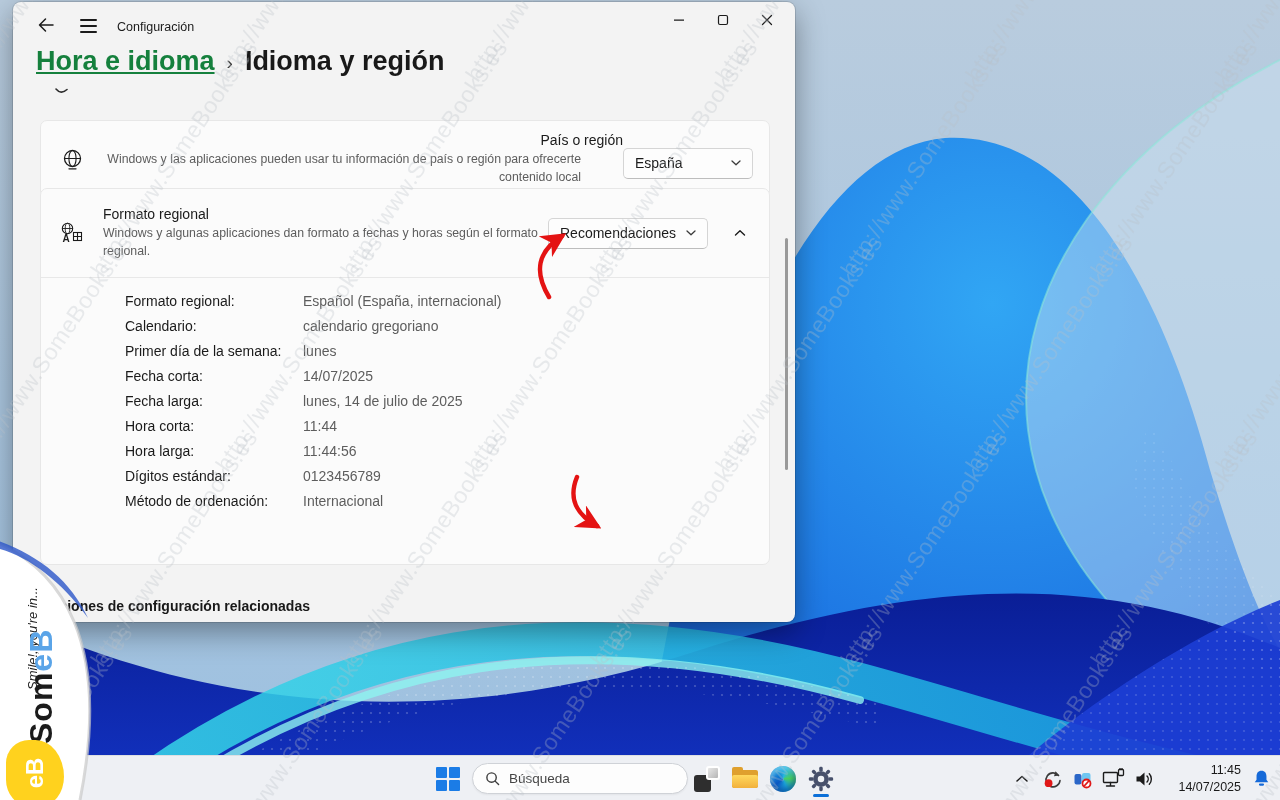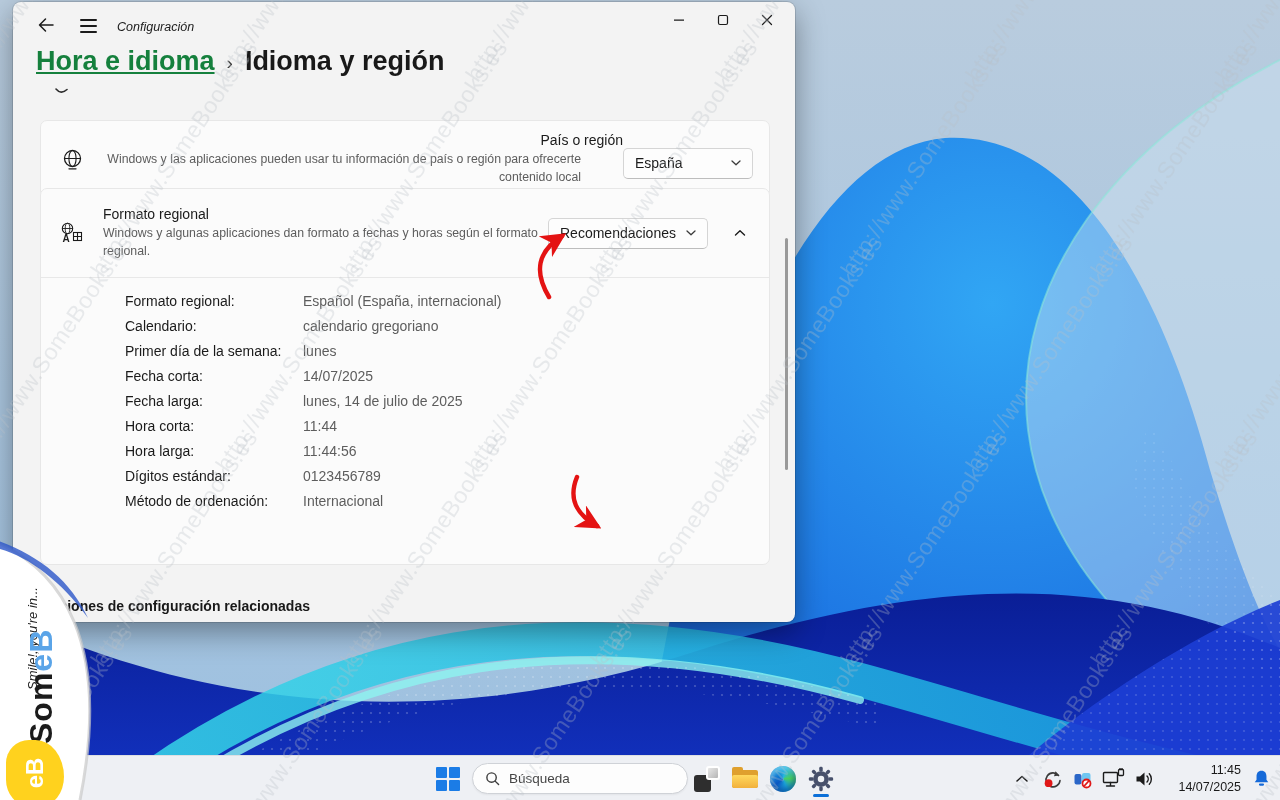--- a/index.html
+++ b/index.html
@@ -16,21 +16,21 @@
 
   
   .window { position:absolute; left:13px; top:2px; width:782px; height:620px; background:#f3f3f3;
             border-radius:8px; box-shadow:0 10px 30px rgba(0,0,0,0.38), 0 0 0 1px rgba(0,0,0,0.12);
             z-index:10; overflow:hidden; }
   .titlebar { position:absolute; top:0; left:0; right:0; height:42px; }
   .tb-btn { position:absolute; width:30px; height:26px; display:flex; align-items:center; justify-content:center; border-radius:5px; }
   .back-btn { left:18px; top:10px; }
   .menu-btn { left:60px; top:11px; flex-direction:column; gap:4px; }
   .menu-btn i { display:block; width:17px; height:2px; background:#1b1b1b; border-radius:1px; }
-  .win-title { position:absolute; left:104px; top:18px; font-size:12.5px; color:#1b1b1b;font-style:italic; }
+  .win-title { position:absolute; left:104px; top:18px; font-size:12.5px; color:#1b1b1b; }
   .win-controls { position:absolute; right:6px; top:2px; display:flex; }
   .win-ctrl { width:44px; height:32px; display:flex; align-items:center; justify-content:center; }
 
   .breadcrumb { position:absolute; left:23px; top:44px; display:flex; align-items:center; font-size:27px; font-weight:600; }
   .bc-parent { color:#15803d;text-decoration:underline; }
   .bc-sep { color:#3c3c3c; font-size:19px; margin:3px 12px 0 12px; font-weight:400; }
   .bc-current { color:#191919; }
   .clip-frag { position:absolute; left:42px; top:86px; }
 
   .card { position:absolute; left:27px; width:730px; background:#fbfbfb; border:1px solid #e7e7e7; border-radius:7px; }

